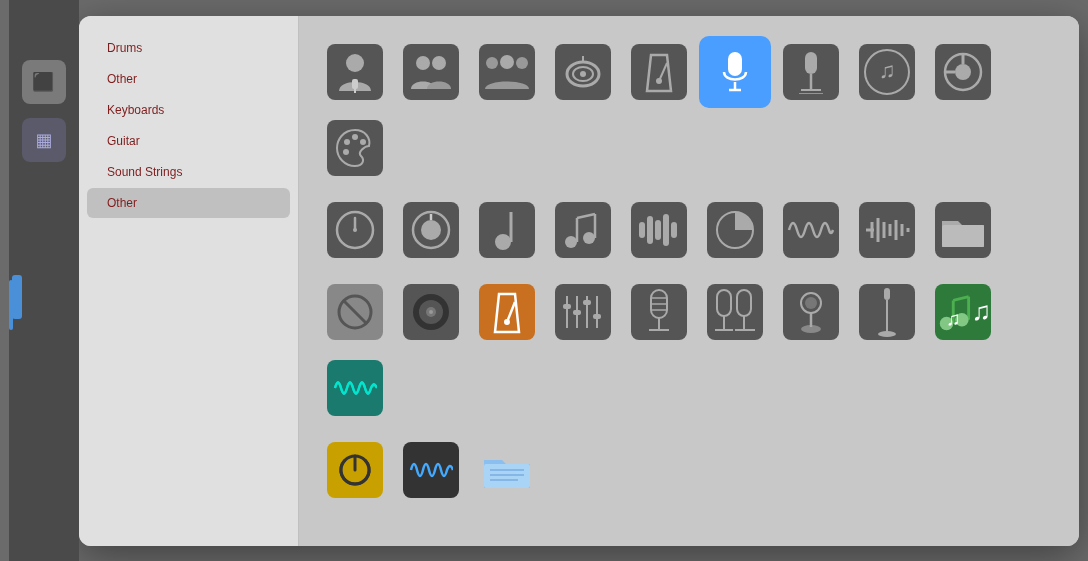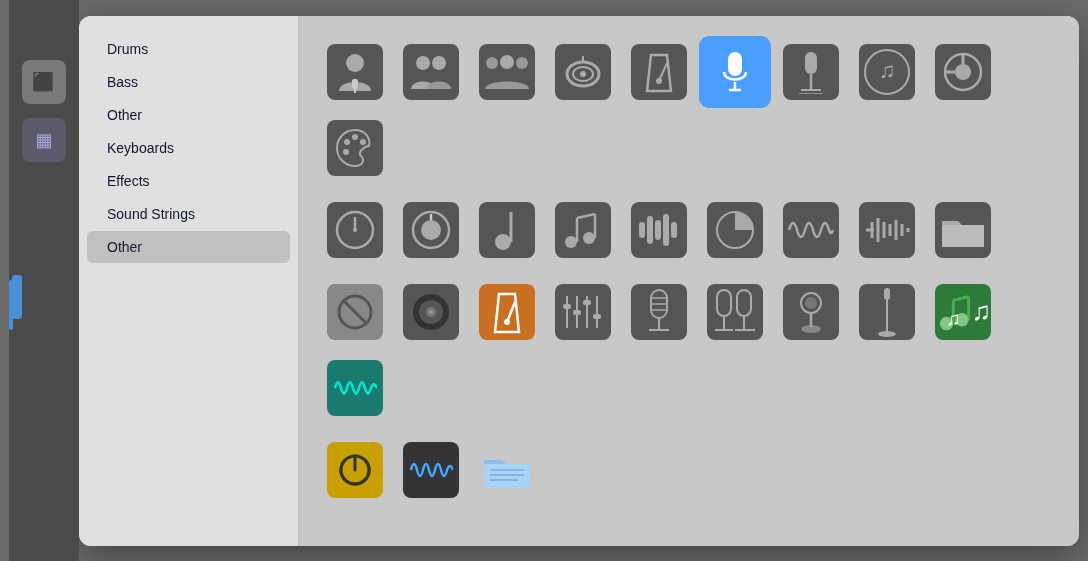--- a/index.html
+++ b/index.html
@@ -24,22 +24,22 @@
     }
     .sidebar {
       width: 220px;
       background: #e0e0e0;
       padding: 16px 0;
       border-right: 1px solid #c0c0c0;
       flex-shrink: 0;
     }
     .sidebar-item {
       padding: 8px 20px;
-      font-size: 14px;
-      color: #0f172a;
+      font-size: 12px;
+      color: #7f1d1d;
       cursor: pointer;
       border-radius: 6px;
       margin: 1px 8px;
     }
     .sidebar-item.active {
       background: #c0c0c0;
     }
     .content {
       flex: 1;
       background: #c8c8c8;
@@ -93,24 +93,23 @@
     <div style="width:44px;height:44px;border-radius:8px;background:#5a5a6a;display:flex;align-items:center;justify-content:center;font-size:18px;color:#aad;">▦</div>
 
     <div style="width:4px;height:50px;background:#4a90d9;border-radius:2px;position:absolute;left:0;top:280px;"></div>
     <div style="width:10px;height:44px;background:#4a90d9;border-radius:3px;position:absolute;left:3px;top:275px;"></div>
   </div>
 
   <div class="panel">
 
     <div class="sidebar">
       <div class="sidebar-item"><span>Drums</span></div>
-      <div class="sidebar-item"><span>Bass</span></div>
       <div class="sidebar-item"><span>Other</span></div>
       <div class="sidebar-item"><span>Keyboards</span></div>
-      <div class="sidebar-item"><span>Effects</span></div>
+      <div class="sidebar-item"><span>Guitar</span></div>
       <div class="sidebar-item"><span>Sound Strings</span></div>
       <div class="sidebar-item active"><span>Other</span></div>
     </div>
 
     <div class="content">
 
       <div class="icon-grid">
 
         <div class="icon-cell">
           <div class="icon-bg dark">

